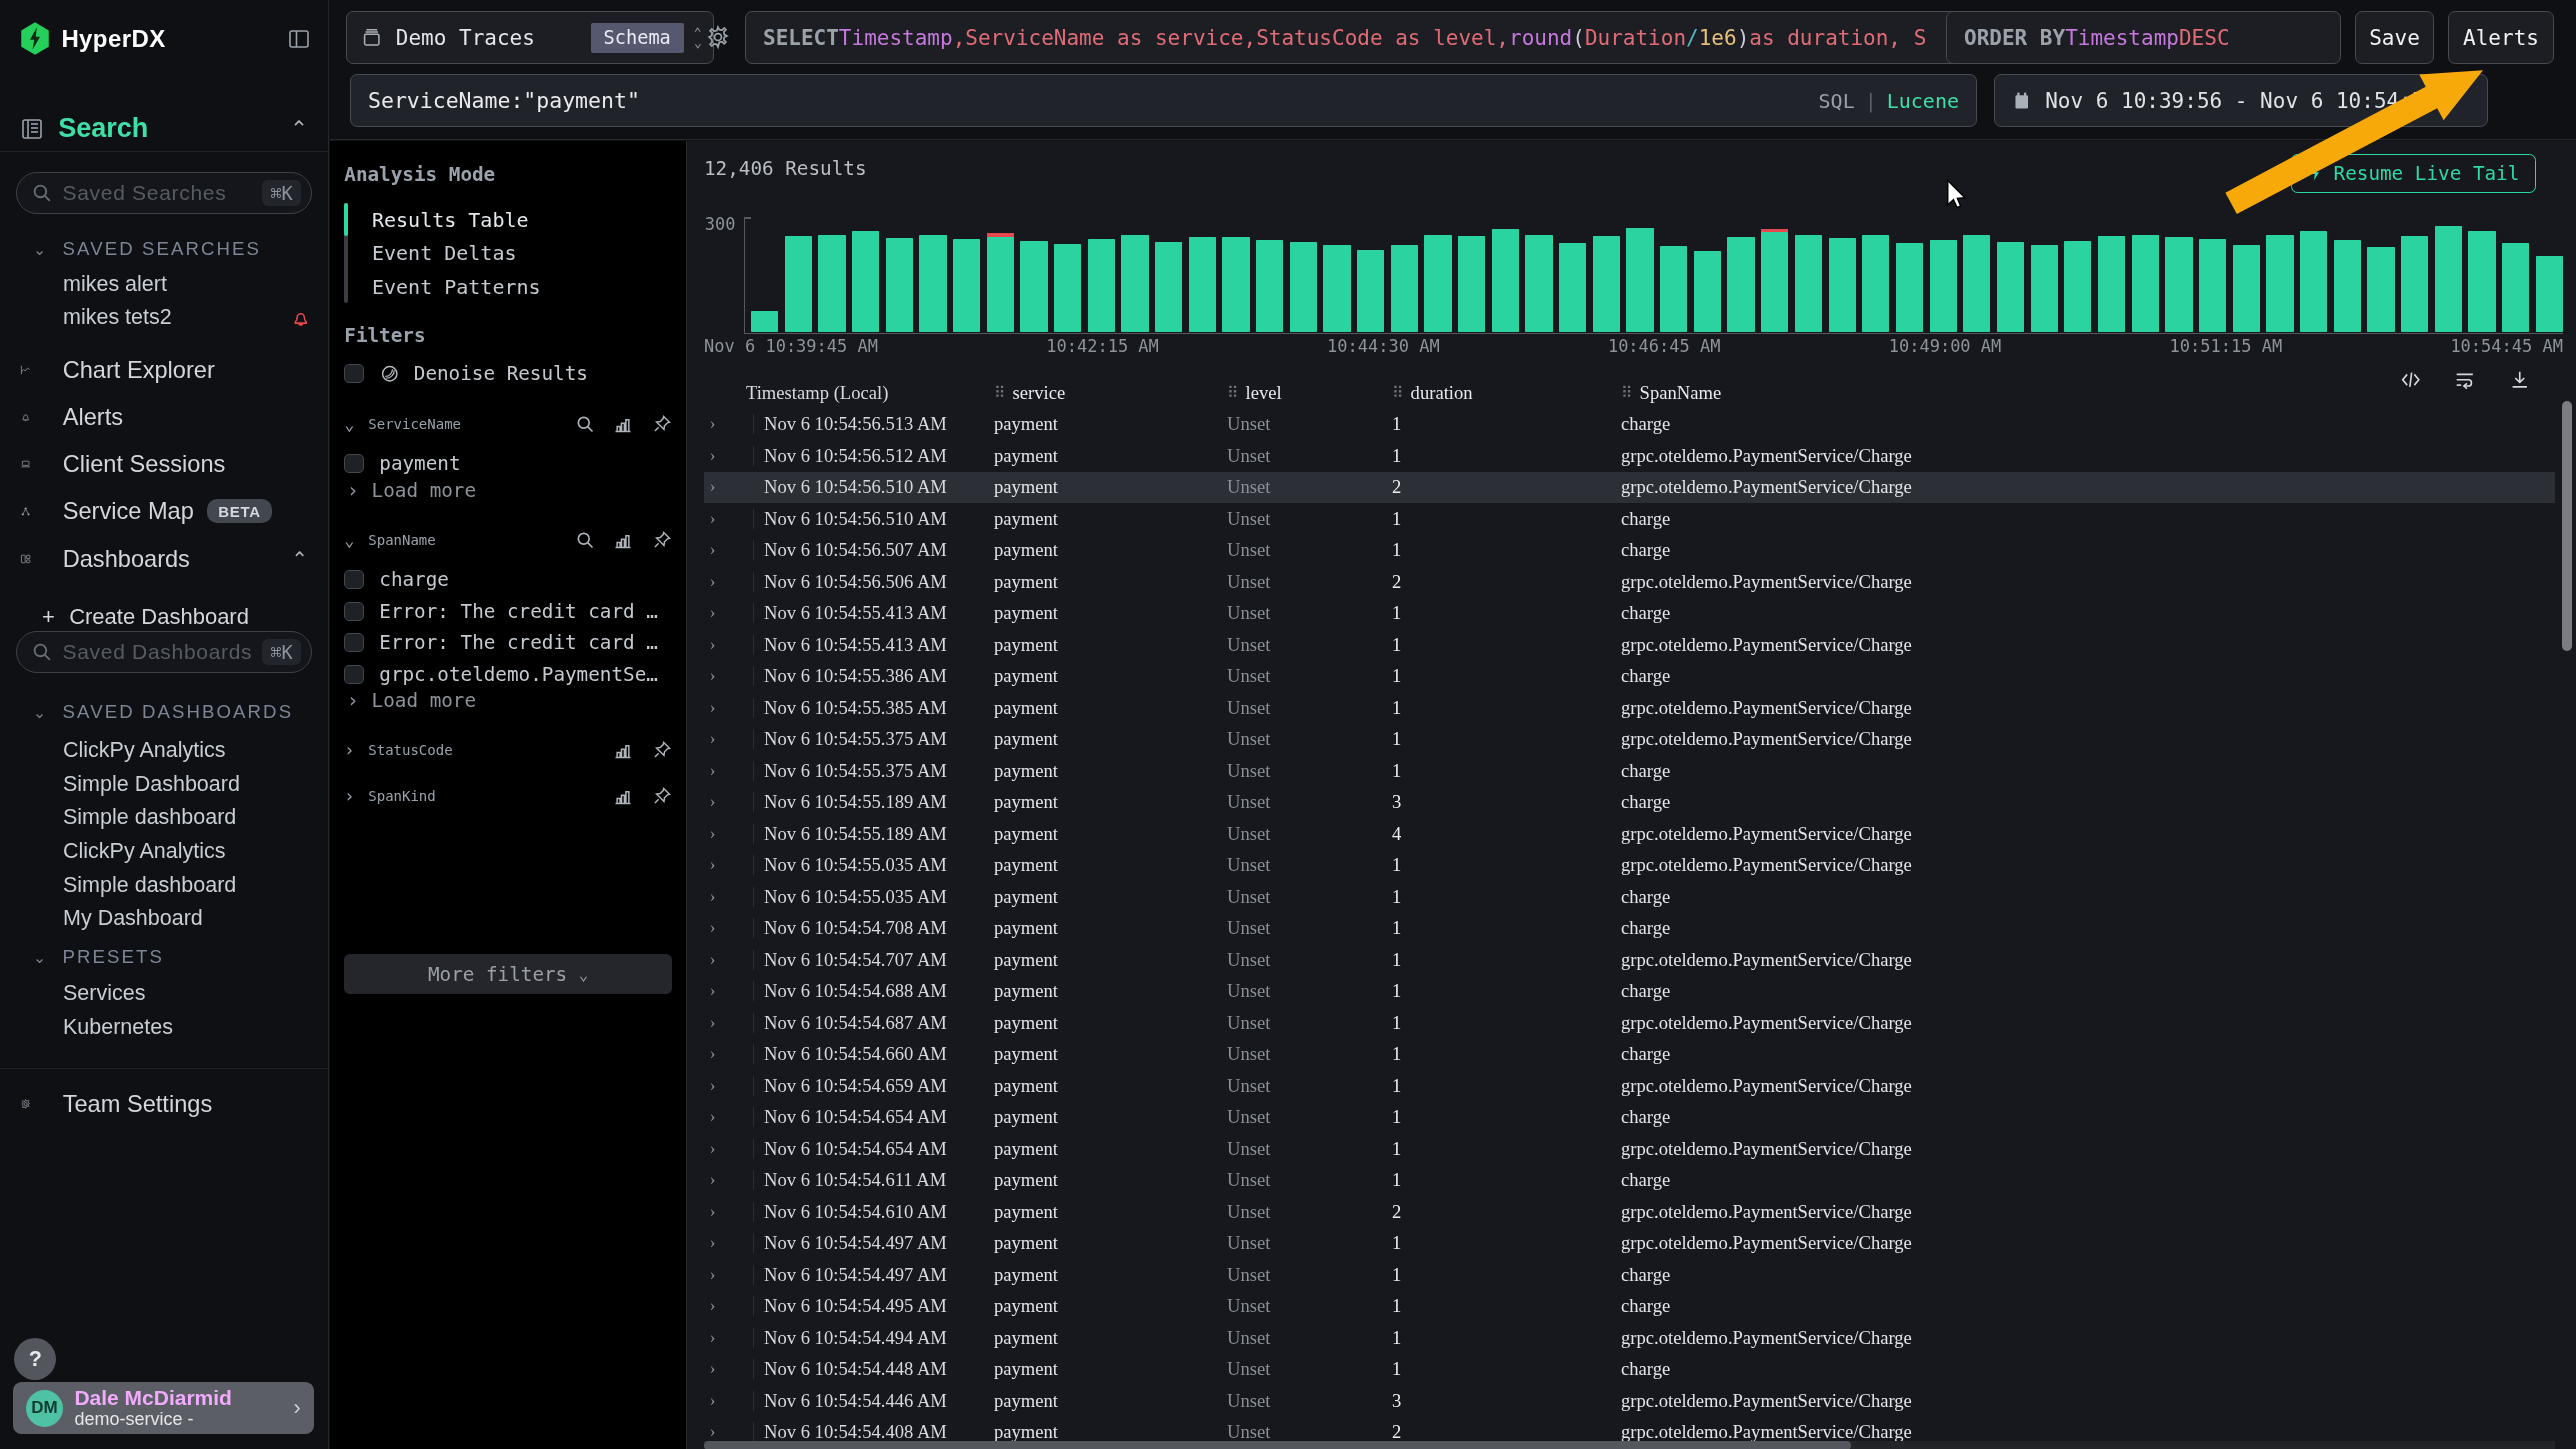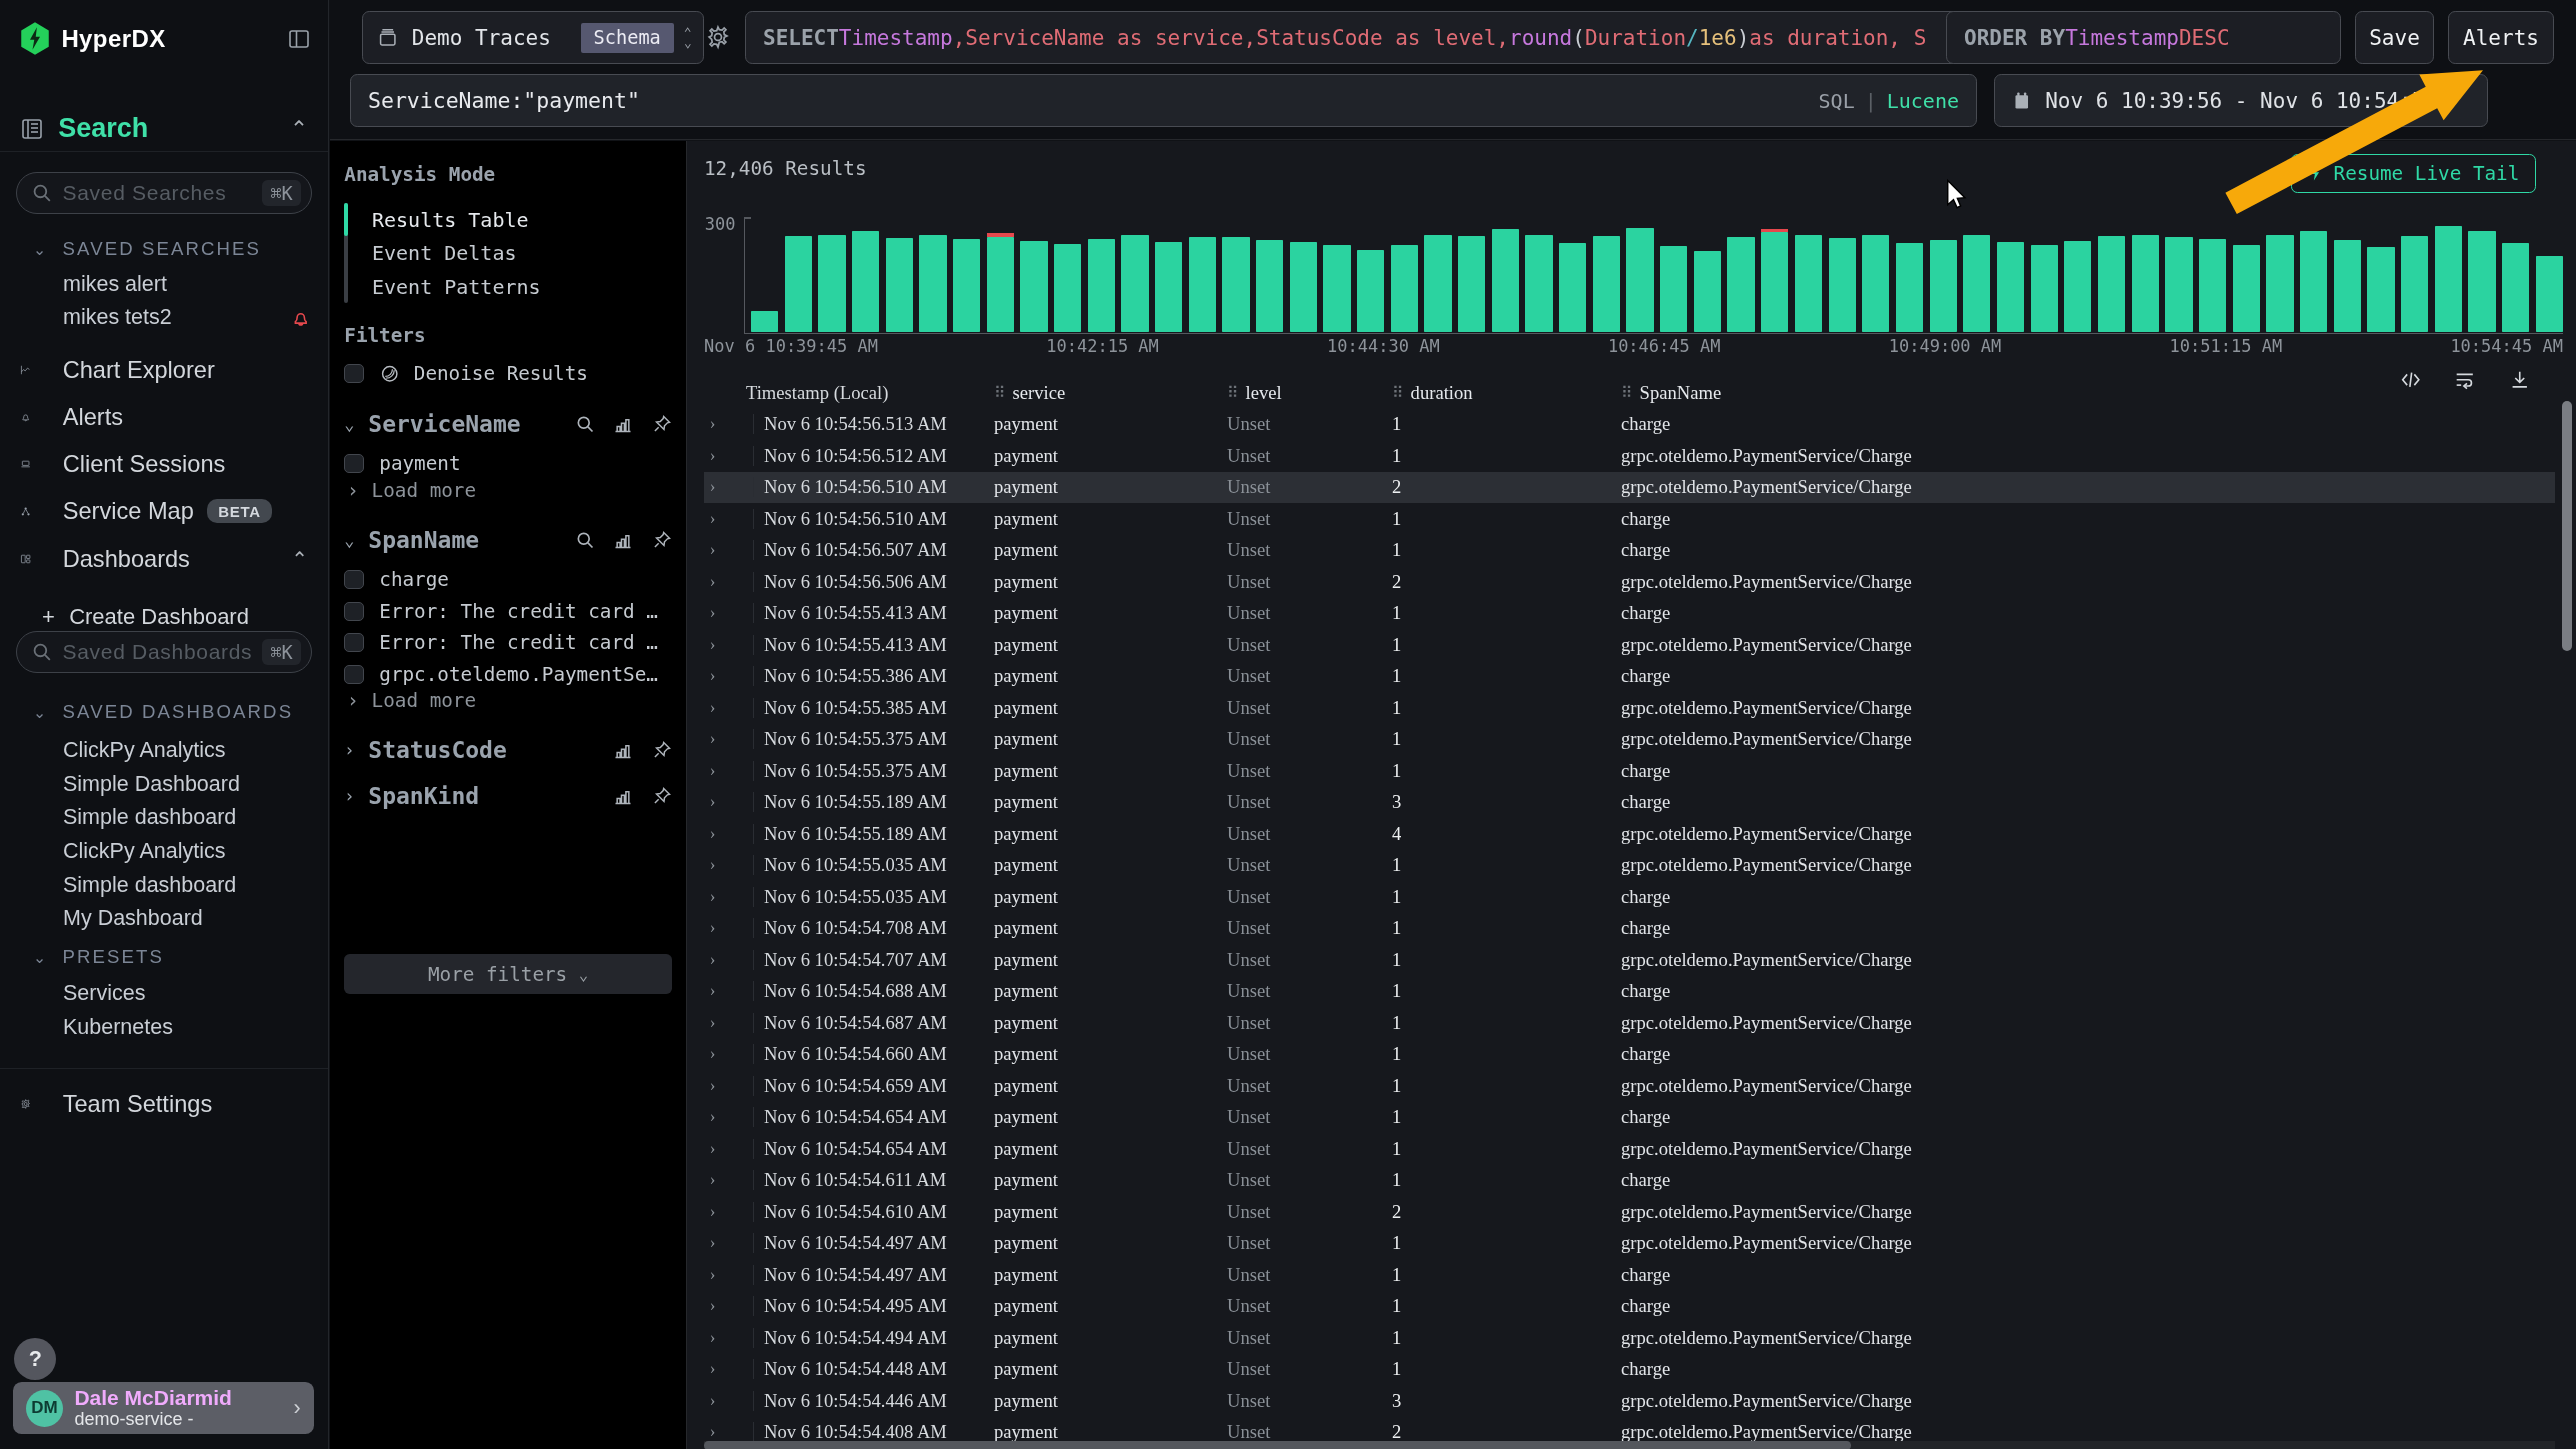--- a/index.html
+++ b/index.html
@@ -31,21 +31,21 @@
   .help-fab { position:absolute; left:14.3px; top:1338px; width:42px; height:42px; border-radius:50%; background:#54565e; color:#e8eaec; font-size:21.5px; font-weight:bold; display:flex; align-items:center; justify-content:center; }
   .user-card { position:absolute; left:13px; right:14.3px; top:1382px; height:52px; background:#5c5e66; border-radius:8.6px; display:flex; align-items:center; padding:0 13px; }
   .avatar { width:37px; height:37px; border-radius:50%; background:#4fc2a4; color:#0d3b32; font-size:17px; font-weight:bold; display:flex; align-items:center; justify-content:center; margin-right:11.4px; }
   .user-name { font-size:21px; font-weight:bold; color:#f0abfc; line-height:1.1; }
   .user-sub { font-size:18px; color:#e4e6e9; }
   .user-chev { margin-left:auto; color:#cdd0d5; font-size:21.5px; }
 
   
   .topbar { position:absolute; left:330px; top:0; right:0; height:140px; background:#0e1014; border-bottom:0.7px solid #26282c; }
   .box { position:absolute; background:#1c1e24; border:0.7px solid #484b52; border-radius:7.2px; display:flex; align-items:center; }
-  .src-box { left:32px; top:11.4px; width:342px; height:53px; padding:0 11.4px 0 14.3px;justify-content:flex-end; }
+  .src-box { left:16px; top:11.4px; width:368px; height:53px; padding:0 11.4px 0 14.3px;justify-content:flex-end; }
   .src-label { font-size:21px; color:#e3e6ea; margin-left:13px; }
   .schema-badge { margin-left:auto; background:#565870; color:#ececf4; border-radius:2px; padding:4.3px 13px; font-size:18.6px; }
   .updown { margin-left:10px; color:#9aa0a8; font-size:13px; line-height:.8; display:flex; flex-direction:column; align-items:center; }
   .gear-top { position:absolute; left:375px; top:24px; color:#9aa1a9; }
   .sql-box { left:415px; top:11.4px; width:1518px; height:53px; padding:0 17px; overflow:hidden; white-space:nowrap; font-size:21px; }
   .order-box { left:1616px; top:11.4px; width:395px; height:53px; padding:0 17px; white-space:nowrap; font-size:21px; }
   .btn { position:absolute; top:11.4px; height:53px; background:#1c1e24; border:0.7px solid #484b52; border-radius:7.2px; color:#f0f2f4; font-size:21px; display:flex; align-items:center; justify-content:center; }
   .save-btn { left:2025px; width:79px; }
   .alerts-btn { left:2118px; width:106px; }
   .tok-kw { color:#9ba2aa; font-weight:bold; }
@@ -66,21 +66,21 @@
   .fpanel { position:absolute; left:330px; top:141px; width:357px; bottom:0; background:#000000; border-right:0.7px solid #26282c; font-family:"DejaVu Sans Mono", monospace; }
   .fp-h { position:absolute; left:14.3px; font-size:19.3px; font-weight:bold; color:#9aa3ad; }
   .amode-rail { position:absolute; left:14.3px; width:3.6px; border-radius:2.1px; background:#3a3e44; }
   .amode-rail .active { position:absolute; left:0; top:0; width:3.6px; height:33%; border-radius:2.1px; background:#2fd9a6; }
   .amode-item { position:absolute; left:42px; font-size:20px; color:#c6cbd1; height:33px; display:flex; align-items:center; }
   .chk-row { position:absolute; left:14.3px; right:14.3px; height:33px; display:flex; align-items:center; }
   .chk { width:19.3px; height:19.3px; border:1.4px solid #42464d; border-radius:5px; background:#1e2126; margin-right:15.7px; flex:none; }
   .chk-row .txt { font-size:19.3px; color:#c6cbd1; white-space:nowrap; overflow:hidden; }
   .grp-h { position:absolute; left:14.3px; right:14.3px; height:33px; display:flex; align-items:center; }
   .grp-h .chev { color:#9aa3ad; font-size:17px; width:24px; }
-  .grp-h .nm { font-size:23px; font-weight:bold; color:#9aa3ad; }
+  .grp-h .nm { font-size:14px; font-weight:normal; color:#9aa3ad; }
   .grp-h .icons { margin-left:auto; display:flex; gap:18.6px; color:#aeb4bb; }
   .load-more { position:absolute; left:17px; font-size:19.3px; color:#8d939a; display:flex; align-items:center; gap:13px; }
   .more-filters { position:absolute; left:14.3px; right:14.3px; height:40px; background:#24262c; border-radius:5.7px; display:flex; align-items:center; justify-content:center; font-size:19.3px; color:#9aa0a6; gap:11.4px; }
 
   
   .main { position:absolute; left:687px; top:141px; right:0; bottom:0; background:#16181d; }
   .results-count { position:absolute; left:17px; top:15.7px; font-size:19.3px; color:#b9bec4; }
   .resume-btn { position:absolute; right:40px; top:13px; height:39px; border:1.4px solid #2fd9a6; border-radius:6.4px; color:#2fd9a6; font-size:19.3px; display:flex; align-items:center; padding:0 15.7px; gap:10px; }
   .chart { position:absolute; left:17px; right:13px; top:72px; height:143px; }
   .ylab { position:absolute; left:0px; top:1.4px; width:31.5px; text-align:right; font-size:17px; color:#8d939a; }

